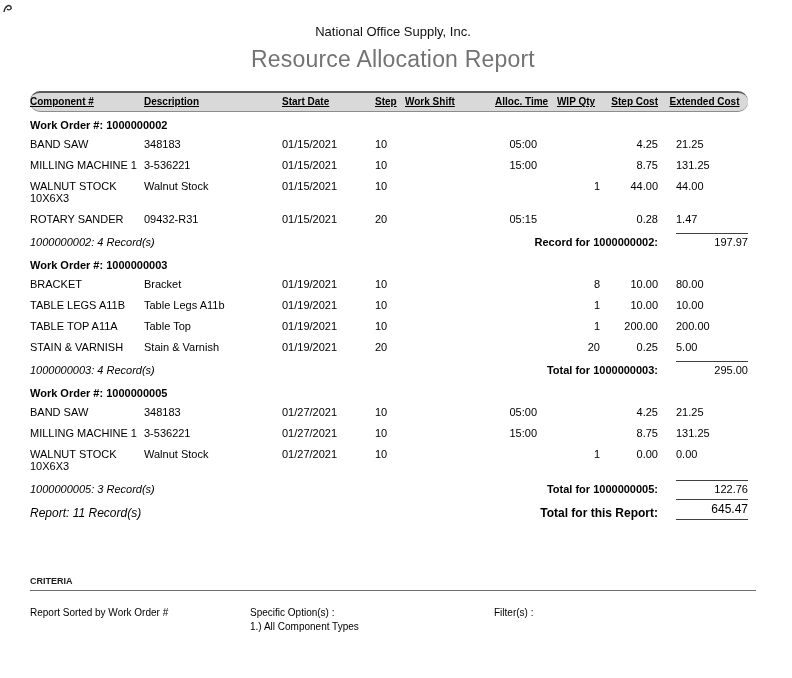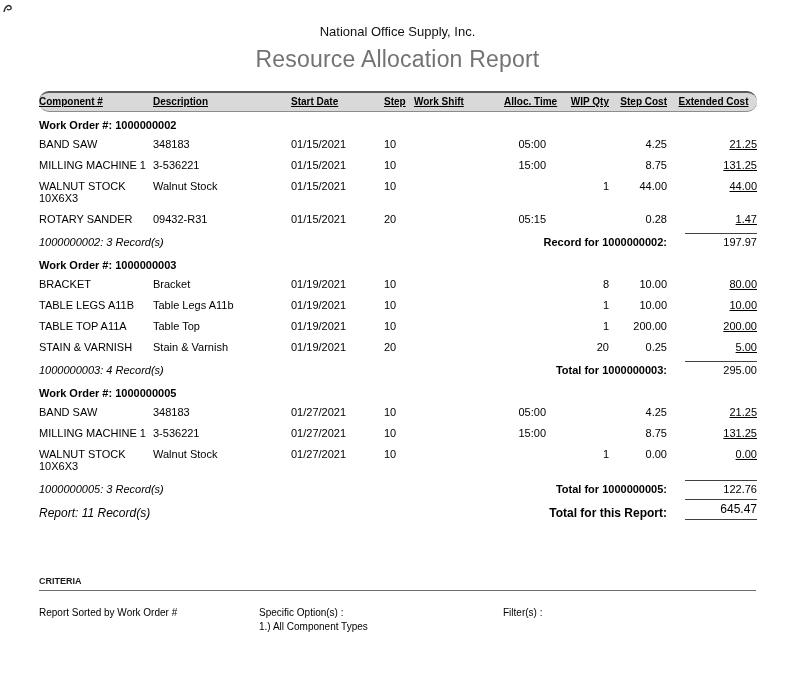--- a/index.html
+++ b/index.html
@@ -3,50 +3,50 @@
 <meta charset="utf-8">
 <style>
   * { box-sizing: border-box; }
   html, body { margin: 0; padding: 0; }
   body {
     width: 792px; height: 678px; background: #ffffff; overflow: hidden;
     font-family: "Liberation Sans", "DejaVu Sans", sans-serif; color: #000;
     position: relative;
   }
   .corner-artifact { position: absolute; top: 1px; left: 2px; }
-  .page { padding: 24px 36px 0 39px; }
+  .page { padding: 24px 36px 0 30px; }
 
   .company { text-align: center; font-size: 13px; color: #111; }
   .title { text-align: center; font-size: 23px; color: #737373; margin-top: 7px; letter-spacing: .2px; }
 
   .table { margin-top: 18px; width: 718px; }
   .grid9 { display: grid; grid-template-columns: 114px 138px 93px 30px 90px 65px 57px 59px 72px; border-radius: 10px; }
 
   .thead {
     background: #d9d9d9;
     border-top: 2px solid #5a5a5a;
     border-bottom: 1px solid #8c8c8c;
     padding: 3px 0 4px 0;
   }
   .thead .hcell {
     font-size: 10px; font-weight: bold; text-decoration: underline;
     white-space: nowrap; color: #000;
   }
-  .thead .c7 { text-align: right; padding-right: 17px; margin-left: -8px; text-decoration: underline; }
+  .thead .c7 { text-align: center; padding-right: 17px; margin-left: -8px; text-decoration: underline; }
   .thead .c8 { text-align: right; padding-right: 18px; margin-left: -15px; }
   .thead .c9 { text-align: center; margin-left: -15px; }
 
   .group-header { font-weight: bold; font-size: 11px; padding: 7px 0 3px 0; }
 
   .trow { padding: 4px 0 5px 0; font-size: 11px; align-items: start; }
   .cell { overflow-wrap: break-word; }
   .cell.c6 { text-align: right; padding-right: 23px; }
   .cell.c7 { text-align: right; padding-right: 17px; }
   .cell.c8 { text-align: right; padding-right: 18px; }
-  .cell.c9 { text-align: right; text-decoration: underline; }
+  .cell.c9 { text-align: left; }
 
   .gfooter { font-size: 11px; padding: 3px 0 4px 0; align-items: end; }
   .gf-records { grid-column: 1 / 4; font-style: italic; }
   .gf-label   { grid-column: 4 / 9; text-align: right; font-weight: bold; padding-right: 18px; white-space: nowrap; }
   .gf-value   { grid-column: 9 / 10; text-align: right; border-top: 1px solid #404040; padding-top: 2px; }
 
   .report-footer { margin-top: 0; font-size: 12px; align-items: end; }
   .report-footer .gf-value { border-bottom: 1px solid #404040; padding-bottom: 3px; }
 
   .criteria { margin-top: 56px; }
@@ -123,21 +123,21 @@
           <div class="cell c2">09432-R31</div>
           <div class="cell c3">01/15/2021</div>
           <div class="cell c4">20</div>
           <div class="cell c5"></div>
           <div class="cell c6">05:15</div>
           <div class="cell c7"></div>
           <div class="cell c8">0.28</div>
           <div class="cell c9">1.47</div>
         </div>
         <div class="gfooter grid9">
-          <div class="gf-records">1000000002: 3 Record(s)</div>
+          <div class="gf-records">1000000002: 4 Record(s)</div>
           <div class="gf-label">Record for 1000000002:</div>
           <div class="gf-value">197.97</div>
         </div>
         <div class="group-header">Work Order #: 1000000003</div>
         <div class="trow grid9">
           <div class="cell c1">BRACKET</div>
           <div class="cell c2">Bracket</div>
           <div class="cell c3">01/19/2021</div>
           <div class="cell c4">10</div>
           <div class="cell c5"></div>

